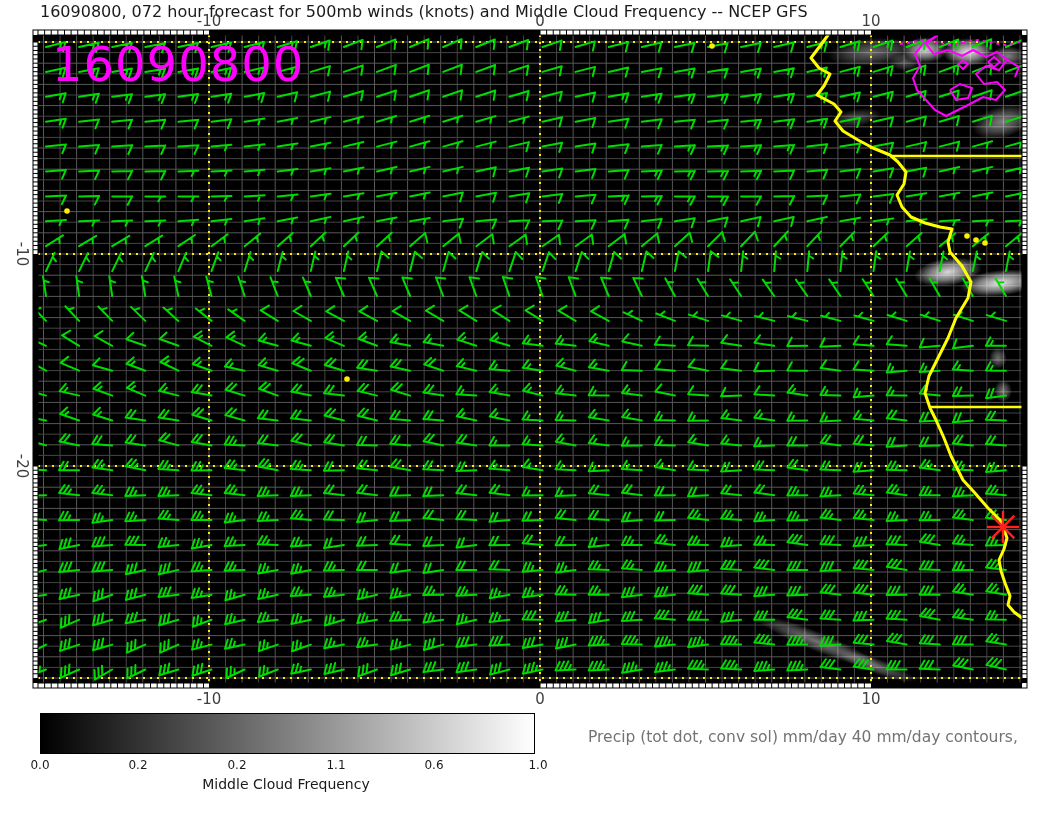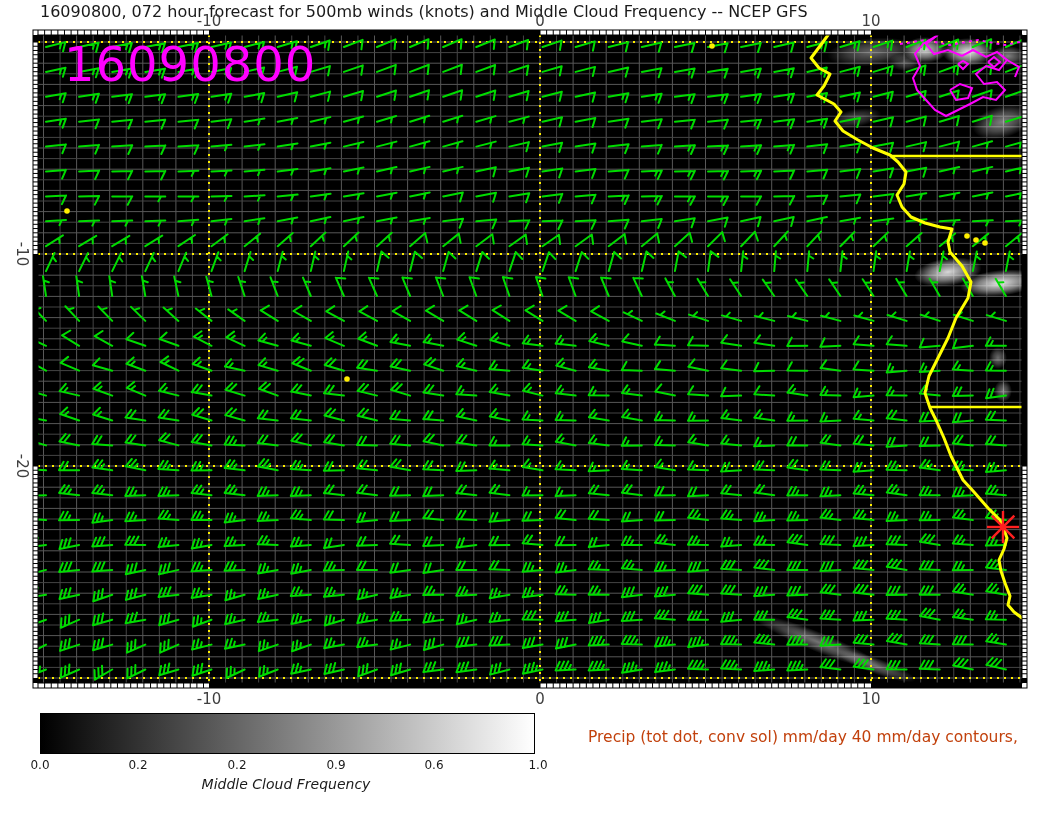--- a/index.html
+++ b/index.html
@@ -1,30 +1,30 @@
 <!DOCTYPE html>
 <html><head>
 <meta charset="utf-8">
 <style>
   html,body{margin:0;padding:0;background:#fff;}
   #page{position:relative;width:1028px;height:816px;background:#fff;
         font-family:"DejaVu Sans", sans-serif;overflow:hidden;}
   #map-svg{position:absolute;left:0;top:0;}
   .t{position:absolute;white-space:nowrap;}
   #title{left:40px;top:2px;font-size:16px;color:#1a1a1a;}
-  #stamp{left:64px;top:36px;font-size:48px;color:#ff00ff;letter-spacing:1px;}
+  #stamp{left:52px;top:36px;font-size:48px;color:#ff00ff;letter-spacing:1px;}
   .tick{font-size:15px;color:#3f3f3f;transform:translateX(-50%);}
   .tick-v{font-size:15px;color:#3f3f3f;transform:translate(-50%,-50%) rotate(90deg);}
   .top-tick{top:12px;}
   .bot-tick{top:690px;}
   #colorbar{position:absolute;left:40px;top:713px;width:493px;height:39px;
             background:linear-gradient(to right,#000,#fff);border:1px solid #000;}
   .cb-label{position:absolute;top:758px;font-size:12px;color:#1a1a1a;transform:translateX(-50%);}
-  #cb-caption{left:286px;top:776px;font-size:14px;color:#1a1a1a;transform:translateX(-50%);font-style:italic;}
-  #precip-note{left:588px;top:728px;font-size:15.5px;color:#c2410c;}
+  #cb-caption{left:286px;top:776px;font-size:14px;color:#1a1a1a;transform:translateX(-50%);}
+  #precip-note{left:588px;top:728px;font-size:15.5px;color:#737373;}
 </style>
 </head>
 <body>
 
 <div id="page">
 
   <svg id="map-svg" width="1056" height="816">
       <defs>
         <clipPath id="plotclip">
           <rect x="38" y="35" width="984" height="648"></rect>
@@ -685,19 +685,19 @@
 
   <div class="t tick-v" style="left:22px;top:254px">-10</div>
   <div class="t tick-v" style="left:22px;top:466px">-20</div>
   <div class="t tick-v" style="left:1036px;top:254px">-10</div>
   <div class="t tick-v" style="left:1036px;top:466px">-20</div>
 
   <div id="colorbar"></div>
   <div class="cb-label" style="left:40px">0.0</div>
   <div class="cb-label" style="left:138px">0.2</div>
   <div class="cb-label" style="left:237px">0.2</div>
-  <div class="cb-label" style="left:336px">0.9</div>
+  <div class="cb-label" style="left:336px">1.1</div>
   <div class="cb-label" style="left:434px">0.6</div>
   <div class="cb-label" style="left:538px">1.0</div>
   <div id="cb-caption" class="t">Middle Cloud Frequency</div>
 
   <div id="precip-note" class="t">Precip (tot dot, conv sol) mm/day 40 mm/day contours,</div>
 </div>
 
 </body></html>

